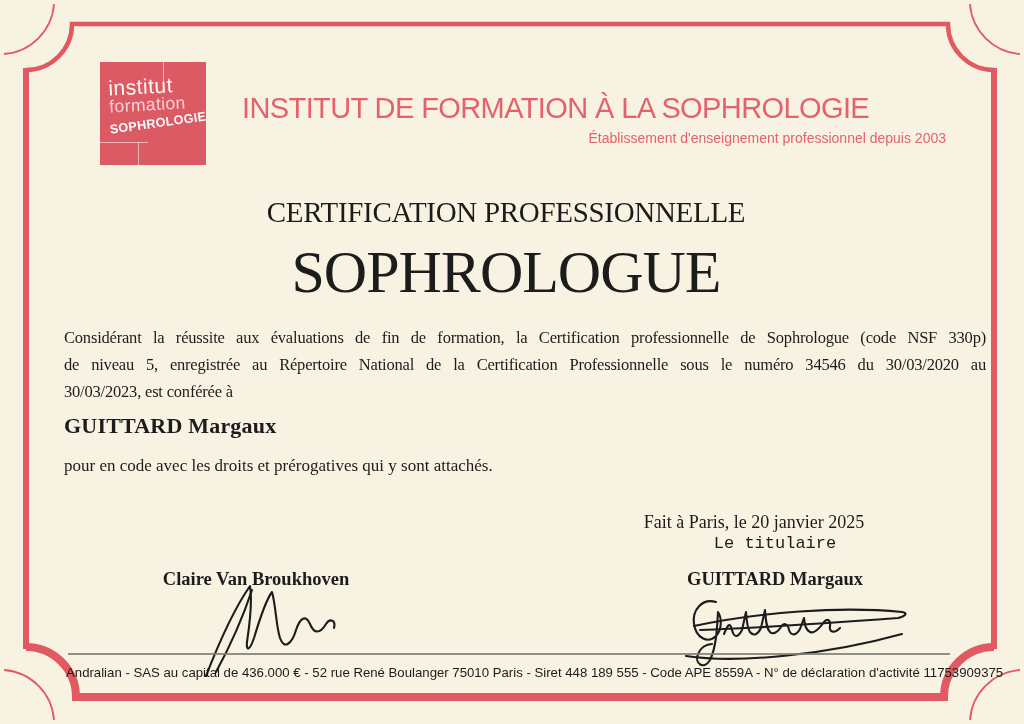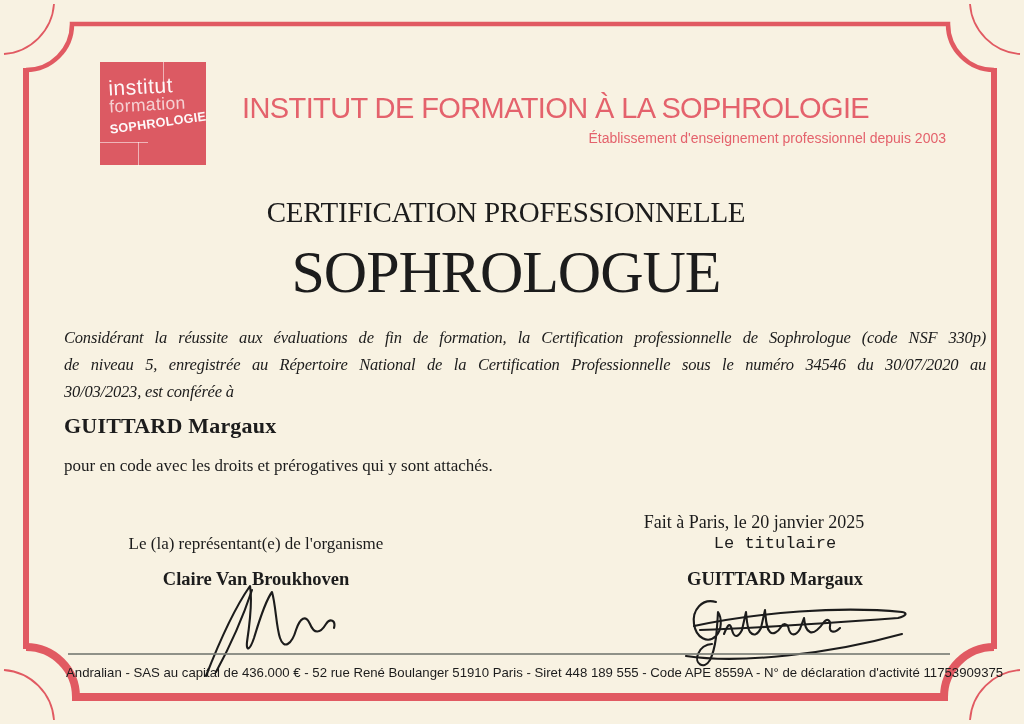--- a/index.html
+++ b/index.html
@@ -46,21 +46,21 @@
     font-size:14px;color:var(--header_text);
   }
   .kicker{
     position:absolute;left:0;top:196px;width:1012px;text-align:center;
     font-size:29px;letter-spacing:-0.3px;
   }
   .big-title{
     position:absolute;left:0;top:238px;width:1012px;text-align:center;
     font-size:60px;letter-spacing:-1px;
   }
-  .body-par{position:absolute;left:64px;top:328px;width:922px;font-size:16.5px;letter-spacing:-0.2px;font-style:italic;}
+  .body-par{position:absolute;left:64px;top:328px;width:922px;font-size:16.5px;letter-spacing:-0.2px;}
   .body-line{height:27px;overflow:hidden;text-align:justify;text-align-last:justify;}
   .body-line.last{text-align:left;text-align-last:left;}
   .recipient{position:absolute;left:64px;top:413px;font-size:22px;font-weight:bold;letter-spacing:.2px;}
   .rights{position:absolute;left:64px;top:456px;font-size:17px;}
   .date-line{position:absolute;left:619px;top:501px;width:270px;text-align:center;font-size:18px;margin-top:11px;}
   .role{position:absolute;top:534px;width:300px;text-align:center;font-size:17px;}
   .role.left{left:106px;} .role.right{left:625px;font-family:Liberation Mono, monospace;}
   .sig-name{position:absolute;top:569px;width:300px;text-align:center;font-size:18.5px;font-weight:bold;}
   .sig-name.left{left:106px;} .sig-name.right{left:625px;}
   .sig-svg{position:absolute;pointer-events:none;}
@@ -102,42 +102,41 @@
   </div>
 
   <div class="org-title">INSTITUT DE FORMATION À LA SOPHROLOGIE</div>
   <div class="org-subtitle">Établissement d'enseignement professionnel depuis 2003</div>
 
   <div class="kicker">CERTIFICATION PROFESSIONNELLE</div>
   <div class="big-title">SOPHROLOGUE</div>
 
   <div class="body-par">
     <div class="body-line">Considérant la réussite aux évaluations de fin de formation, la Certification professionnelle de Sophrologue (code NSF 330p)</div>
-    <div class="body-line">de niveau 5, enregistrée au Répertoire National de la Certification Professionnelle sous le numéro 34546 du 30/07/2020 au</div>
+    <div class="body-line">de niveau 5, enregistrée au Répertoire National de la Certification Professionnelle sous le numéro 34546 du 30/03/2020 au</div>
     <div class="body-line last">30/03/2023, est conférée à</div>
   </div>
 
   <div class="recipient">GUITTARD Margaux</div>
   <div class="rights">pour en code avec les droits et prérogatives qui y sont attachés.</div>
 
   <div class="date-line">Fait à Paris, le 20 janvier 2025</div>
 
-  <div class="role left">Le (la) représentant(e) de l'organisme</div>
   <div class="role right">Le titulaire</div>
   <div class="sig-name left">Claire Van Broukhoven</div>
   <div class="sig-name right">GUITTARD Margaux</div>
 
   <svg class="sig-svg sig-left" width="160" height="110" viewBox="190 578 160 110" aria-hidden="true">
     <path d="M 206 676 C 220 640 236 606 250 586 C 252 598 250 622 247 642 C 246 652 250 650 254 638 C 260 618 266 600 272 592 C 276 606 276 626 280 638 C 284 650 292 644 296 630 C 300 618 306 614 310 624 C 314 634 320 634 326 624 C 330 618 336 620 334 628"></path>
     <path d="M 252 590 C 243 617 228 650 216 672"></path>
   </svg>
 
   <svg class="sig-svg sig-right" width="237" height="82" viewBox="678 590 237 82" aria-hidden="true">
     <path d="M 694 626 C 760 612 840 606 902 612 C 908 613 906 616 898 618 C 830 623 760 628 700 630"></path>
     <path d="M 716 602 C 702 598 692 610 694 624 C 696 638 708 644 716 636 C 722 630 722 618 718 612 C 717 630 716 648 710 660 C 704 670 694 664 698 654 C 700 648 706 644 712 644"></path>
     <path d="M 724 634 C 728 624 730 622 732 630 C 734 638 738 638 742 630 L 746 612 C 747 622 747 628 750 632 C 754 637 758 634 761 628 L 765 610 C 766 620 766 628 770 632 C 773 635 778 632 781 627 C 784 622 788 624 789 630 C 791 636 796 636 800 629 L 804 618 C 805 626 806 630 810 632 C 814 634 820 628 824 622 C 827 618 831 620 830 626 C 829 632 834 634 840 628"></path>
     <path d="M 686 656 C 740 664 830 654 902 634"></path>
   </svg>
 
   <div class="footer-rule"></div>
-  <div class="footer-text">Andralian - SAS au capital de 436.000 € - 52 rue René Boulanger 51910 Paris - Siret 448 189 555 - Code APE 8559A - N° de déclaration d'activité 11753909375</div>
+  <div class="footer-text">Andralian - SAS au capital de 436.000 € - 52 rue René Boulanger 75010 Paris - Siret 448 189 555 - Code APE 8559A - N° de déclaration d'activité 11753909375</div>
 
 </div>
 
 </body></html>

